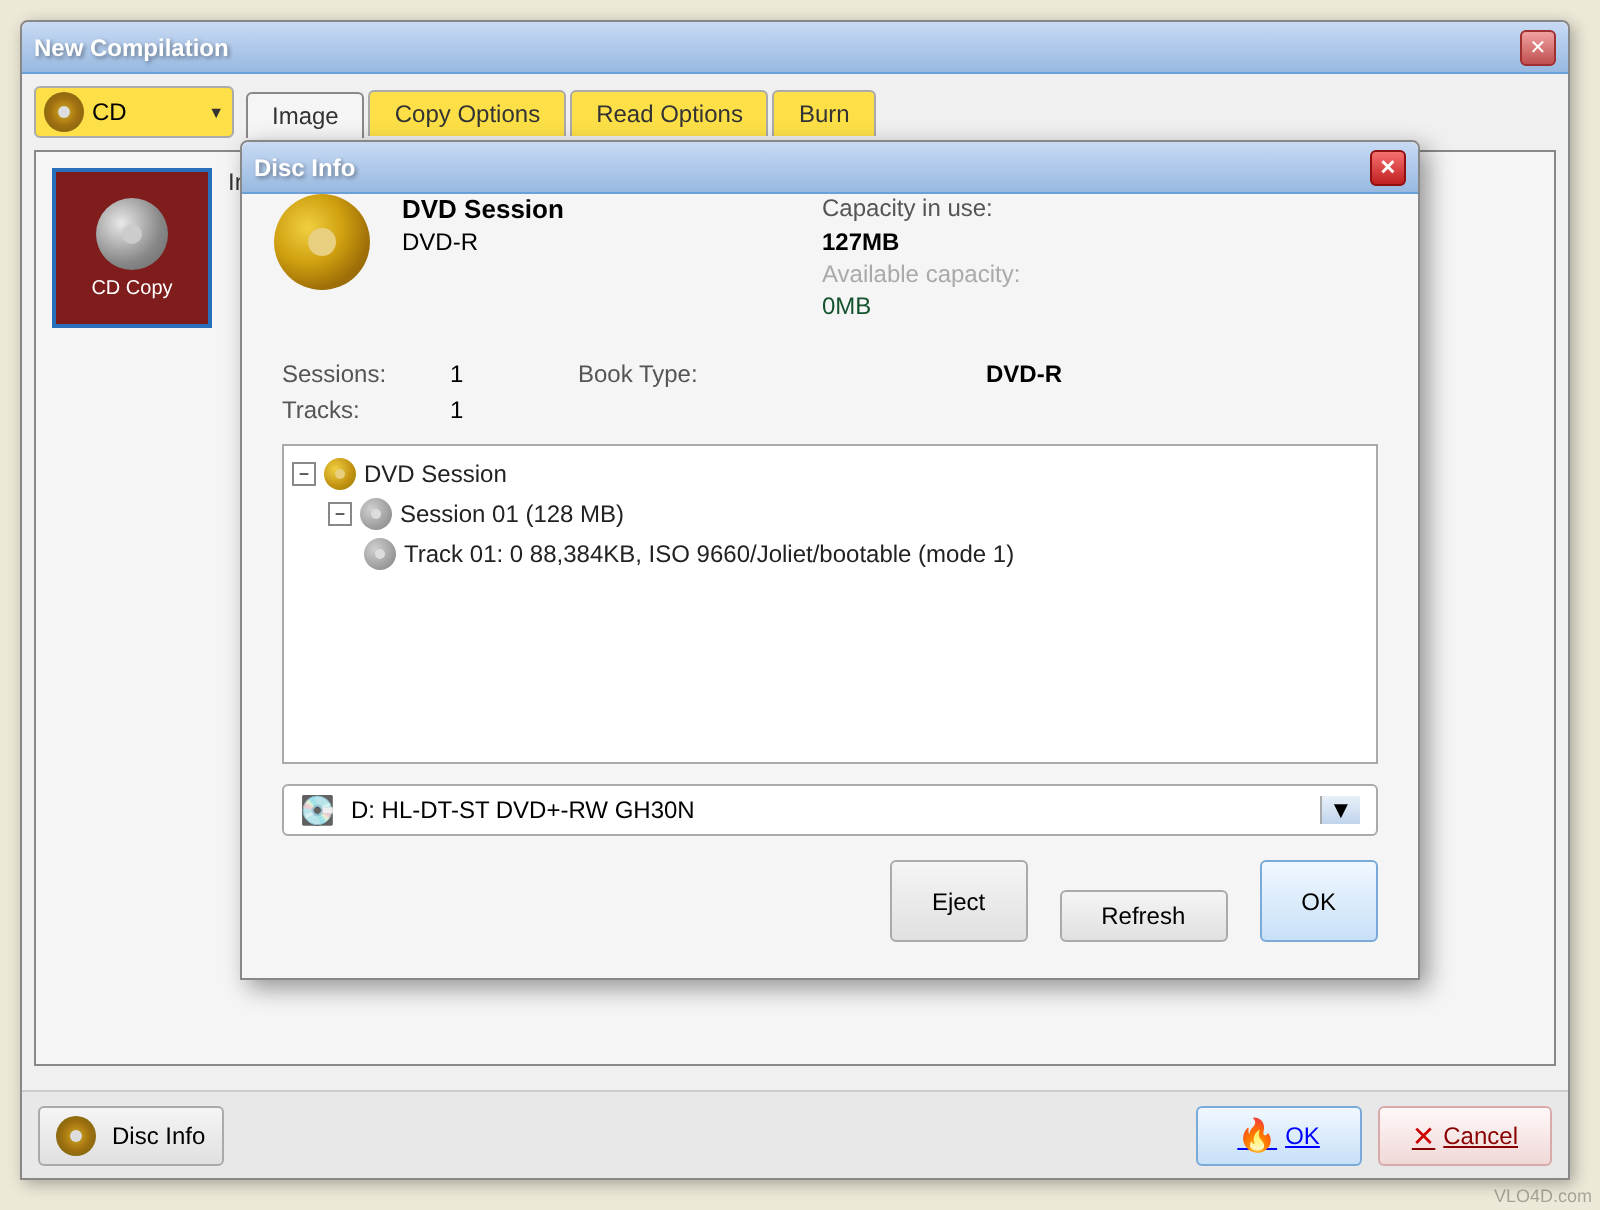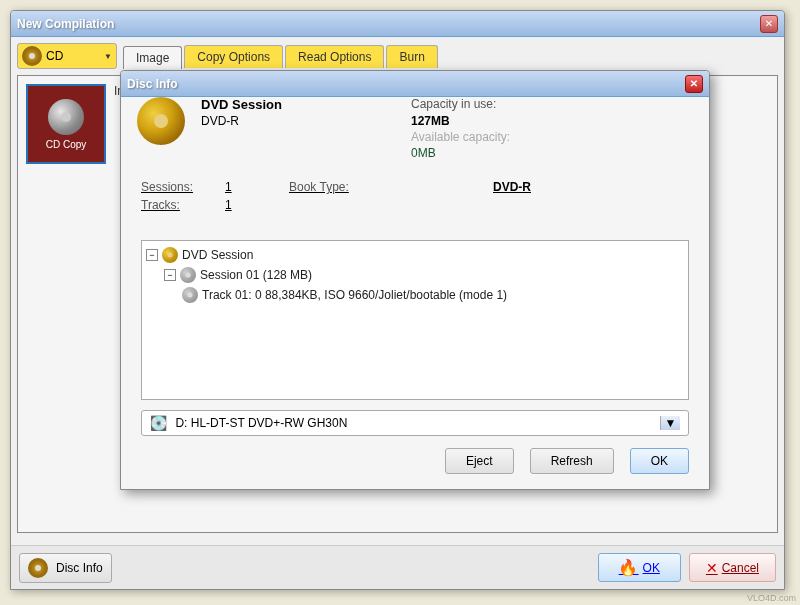--- a/index.html
+++ b/index.html
@@ -474,20 +474,21 @@
       border-radius: 3px;
       cursor: pointer;
     }
 
     .btn-refresh {
       padding: 5px 20px;
       background: linear-gradient(180deg, #f5f5f5 0%, #e0e0e0 100%);
       border: 1px solid #aaa;
       border-radius: 3px;
       cursor: pointer;
+      margin-top: 15px;
     }
 
     .btn-ok-dialog {
       padding: 5px 20px;
       background: linear-gradient(180deg, #f0f8ff 0%, #c8e0f8 100%);
       border: 1px solid #7aaad8;
       border-radius: 3px;
       cursor: pointer;
       color: #000;
     }
@@ -579,21 +580,21 @@
           <span>DVD-R</span>
           <span style="font-weight:bold;">127MB</span>
           <span></span>
           <span style="color:#aaa;">Available capacity:</span>
           <span></span>
           <span style="color:#14532d;">0MB</span>
         </div>
       </div>
     </div>
 
-    <div style="display:grid; grid-template-columns: 80px 60px 200px 1fr; gap:4px; margin-bottom: 28px; padding-left: 4px; text-decoration: underline;">
+    <div style="display:grid; grid-template-columns: 80px 60px 200px 1fr; gap:4px; margin-bottom: 10px; padding-left: 4px;">
       <span style="color:#555;">Sessions:</span>
       <span>1</span>
       <span style="color:#555;">Book Type:</span>
       <span style="font-weight:bold;">DVD-R</span>
       <span style="color:#555;">Tracks:</span>
       <span>1</span>
       <span></span>
       <span></span>
     </div>
 

